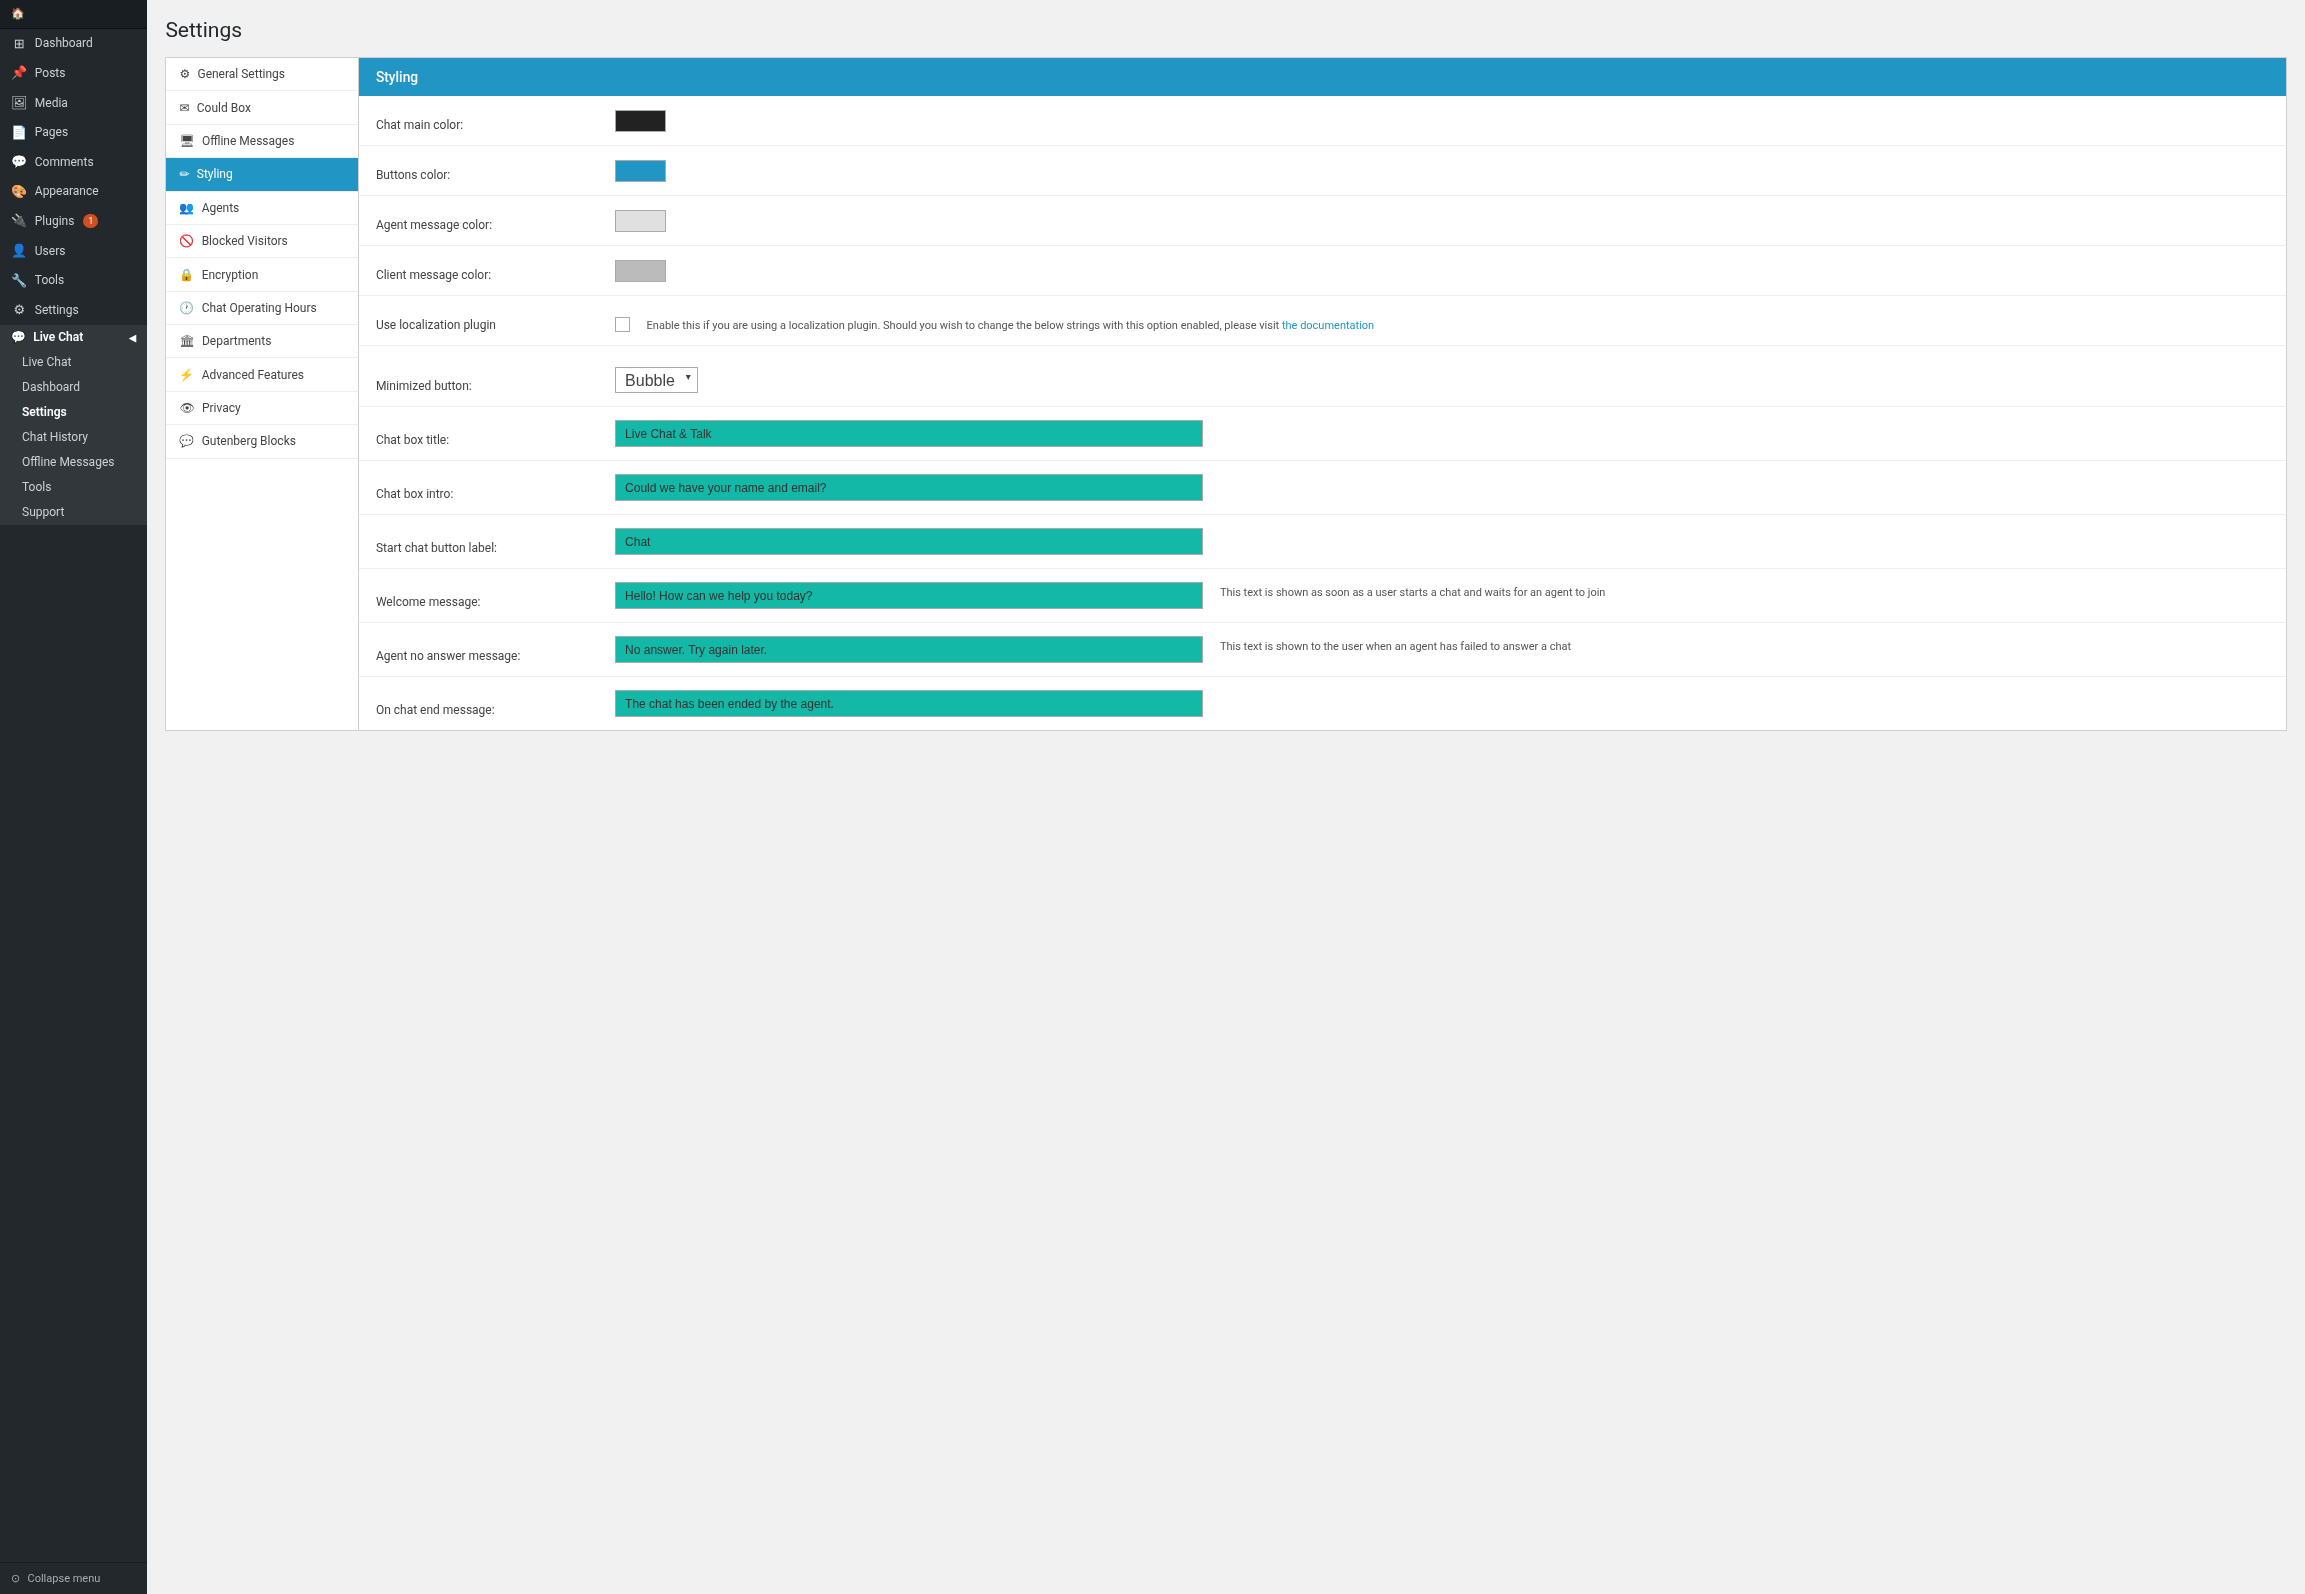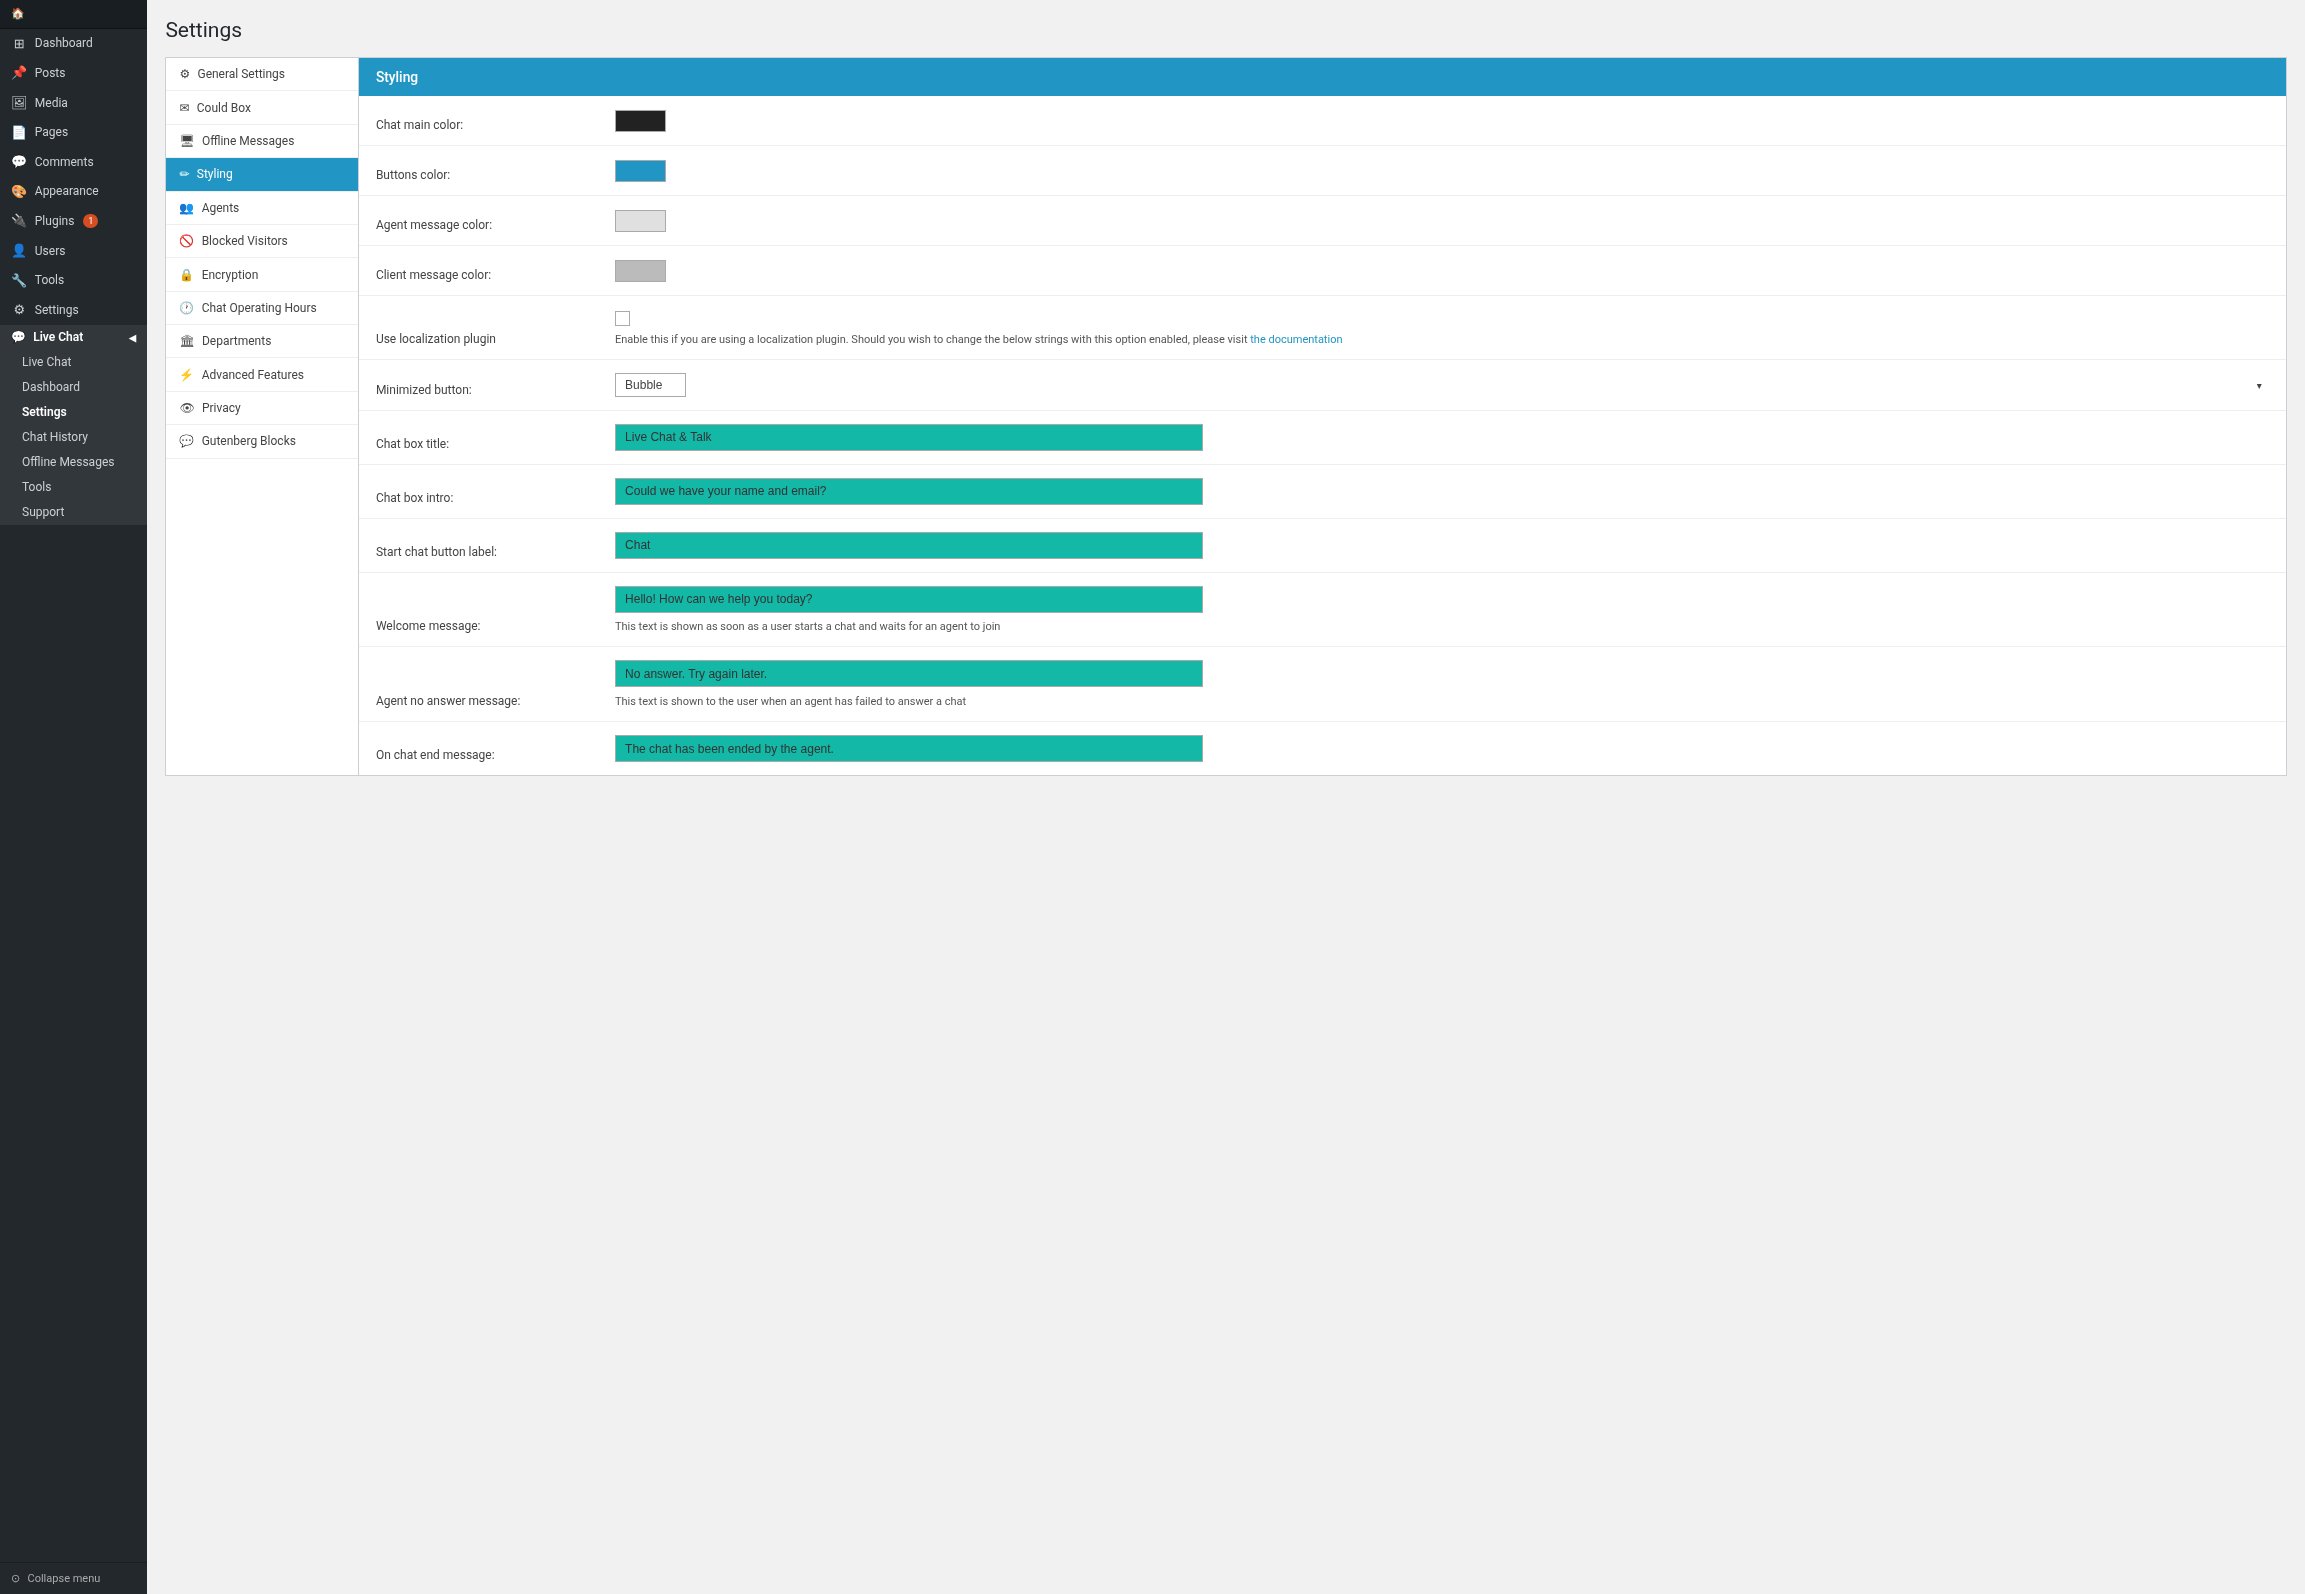--- a/index.html
+++ b/index.html
@@ -138,22 +138,21 @@
     .settings-label {
       width: 239px;
       flex-shrink: 0;
       color: #444;
       padding-top: 3.7px;
       font-size: 12px;
     }
     .settings-control {
       flex: 1;
       display: flex;
-      flex-direction: column;
-      gap: 4px;
+      gap: 17px;
     }
     .color-swatch {
       width: 51px;
       height: 22px;
       border: 1.8px solid #aaa;
       cursor: pointer;
       display: inline-block;
     }
     .color-swatch.black { background: #222; }
     .color-swatch.blue { background: #2196c4; }
@@ -171,25 +170,26 @@
       font-size: 11px;
       color: #555;
       margin-top: 3.7px;
     }
     .settings-hint a { color: #2196c4; text-decoration: none; }
     .settings-select {
       padding: 3.7px 9.2px;
       border: 0.9px solid #aaa;
       background: #fff;
       color: #444;
-      font-size: 12px;
+      font-size: 16px;
       cursor: pointer;
       appearance: none;
       padding-right: 22px;
       position: relative;
+      margin-top: 8px;
     }
     .select-wrapper {
       position: relative;
       display: inline-block;
     }
     .select-wrapper::after {
       content: '▾';
       position: absolute;
       right: 7.3px;
       top: 50%;

